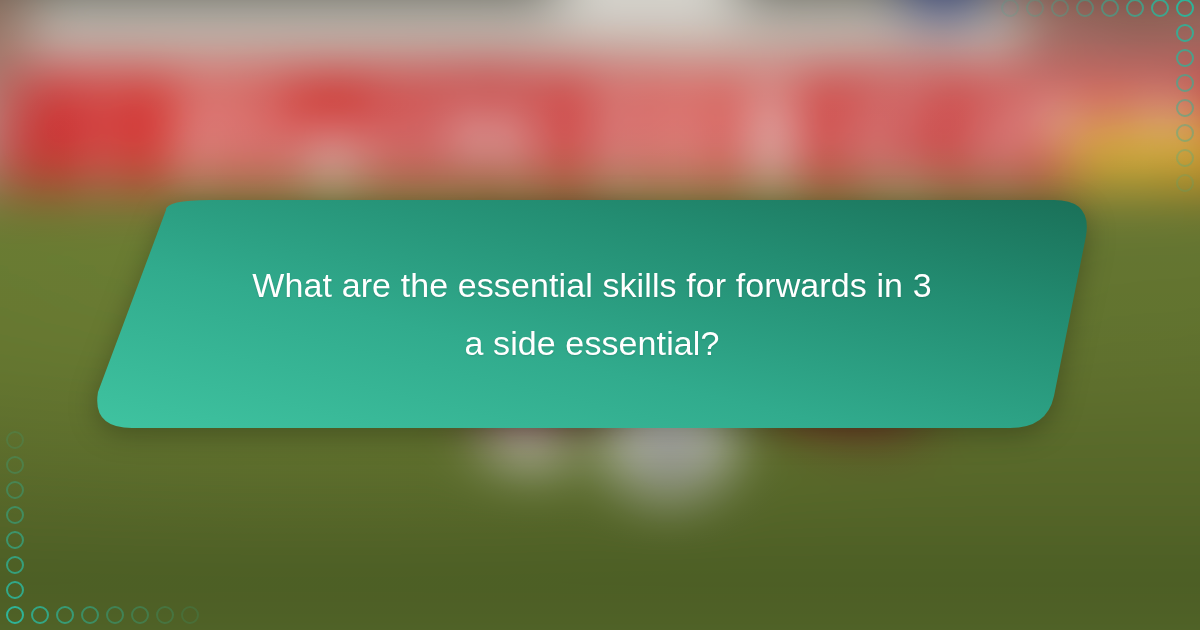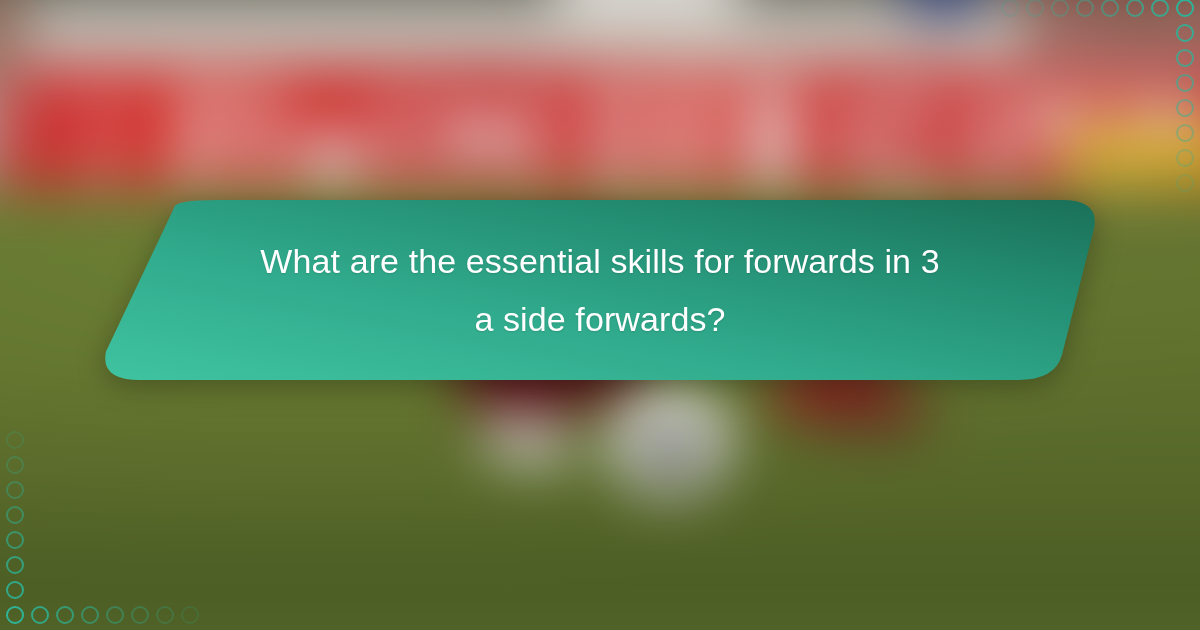--- a/index.html
+++ b/index.html
@@ -163,22 +163,22 @@
     border-radius:50%;
     border:2.5px solid #2eb398;
     box-sizing:border-box;
   }
   .dots-tr { right:0; top:0; width:220px; height:230px; }
   .dots-bl { left:0; bottom:0;  width:220px; height:230px; }
 
   
   .card-wrap {
     position:absolute;
-    left:100px; top:200px;
-    width:1000px; height:180px;
+    left:92px; top:200px;
+    width:1000px; height:228px;
   }
   .card-shape {
     position:absolute; inset:0;
     filter:drop-shadow(0 6px 14px rgba(0,0,0,.28));
   }
   .card-shape svg { display:block; width:100%; height:100%; }
 
   .card-text {
     position:absolute;
     left:0; right:0; top:0; bottom:0;
@@ -306,18 +306,18 @@
           L 962,196
           Q 955,228 918,228
           L 40,228
           Q 0,228 6,192
           Z" fill="url(#cardGrad)"></path>
       </svg>
     </div>
 
     <div class="card-text">
       <div class="line">What are the essential skills for forwards in 3</div>
-      <div class="line">a side forwards?</div>
+      <div class="line">a side essential?</div>
     </div>
 
   </div>
 
 </div>
 
 </body></html>

